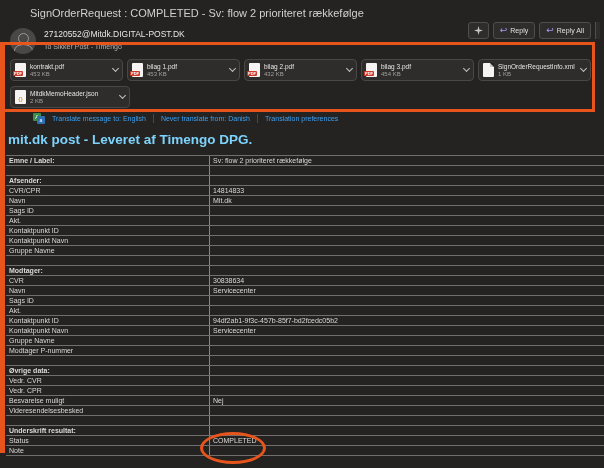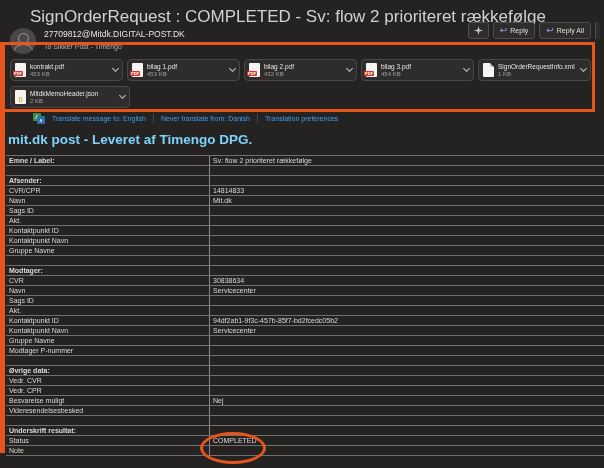--- a/index.html
+++ b/index.html
@@ -5,21 +5,21 @@
   * { margin:0; padding:0; box-sizing:border-box; }
   html,body { width:604px; height:468px; }
   body {
     position:relative; overflow:hidden;
     background:#242322; color:#d6d3d0;
     font-family:"Liberation Sans","DejaVu Sans",sans-serif;
   }
   
   .msg-title {
     position:absolute; left:30px; top:7px; width:540px;
-    font-size:17px; color:#d3d0cd; white-space:nowrap; overflow:hidden;
+    font-size:11px; color:#d3d0cd; white-space:nowrap; overflow:hidden;
   }
   
   .avatar {
     position:absolute; left:10px; top:28px; width:26px; height:26px;
     border-radius:50%; background:#4a4846; overflow:hidden;
   }
   .avatar::before { 
     content:""; position:absolute; left:8px; top:5px; width:9px; height:9px;
     border-radius:50%; border:1.5px solid #9a9896;
   }
@@ -92,21 +92,21 @@
   .anno-rect { left:2px; top:42px; width:593px; height:70px; border:3px solid #e8551c; }
   .anno-stripe { left:0; top:42px; width:5px; height:411px; background:#e8551c; }
   .anno-ellipse { left:200px; top:432px; width:66px; height:32px; border:3px solid #e8551c; border-radius:50%; }
 </style>
 </head>
 <body>
 
 <div class="msg-title">SignOrderRequest : COMPLETED - Sv: flow 2  prioriteret rækkefølge</div>
 
 <div class="avatar"></div>
-<div class="sender-email">27709812@Mitdk.DIGITAL-POST.DK</div>
+<div class="sender-email">27120552@Mitdk.DIGITAL-POST.DK</div>
 <div class="to-line">To  Sikker Post - Timengo</div>
 
 <div class="hdr-actions">
   <div class="icon-btn">
     <svg width="9" height="9" viewBox="0 0 10 10">
       <path d="M5 0 L6 4 L10 5 L6 6 L5 10 L4 6 L0 5 L4 4 Z" fill="#c8c6c4"></path>
     </svg>
   </div>
   <div class="act-btn">
     <span class="reply-glyph">↩</span>

